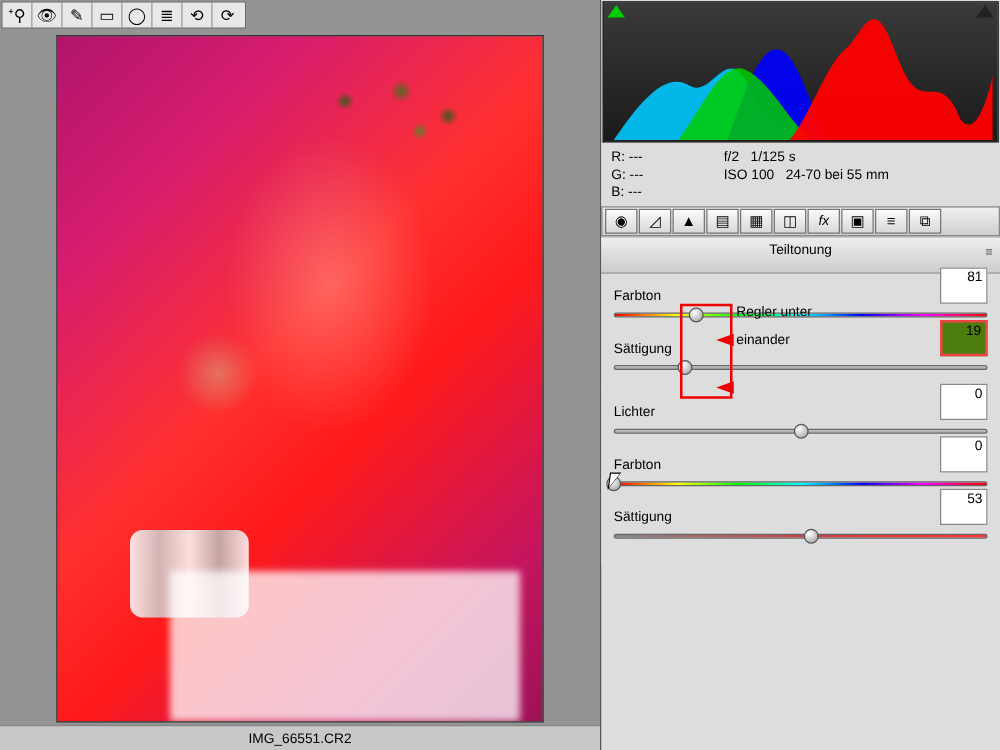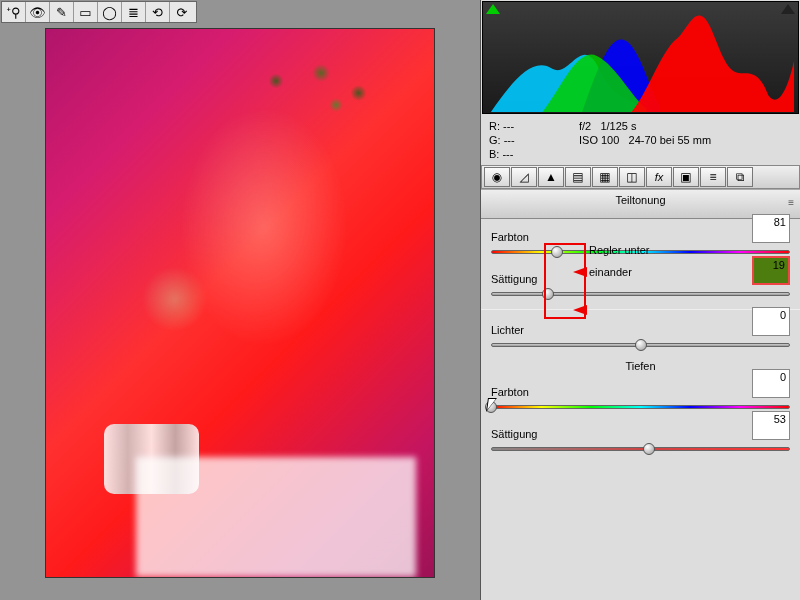--- a/index.html
+++ b/index.html
@@ -62,20 +62,21 @@
     <div class="tbtn">⟲</div>
     <div class="tbtn">⟳</div>
   </div>
   <div class="canvas-area">
     <div class="photo">
       <div class="leaves"></div>
       <div class="cuff"></div>
       <div class="dress"></div>
     </div>
   </div>
+  <div class="filename-bar">IMG_66551.CR2</div>
 </div>
 
 <div class="right">
   <div class="hist-box">
     <span class="tri l"></span>
     <span class="tri r"></span>
     <svg viewBox="0 0 318 113" preserveAspectRatio="none">
       <path fill="#00c8ff" opacity=".9" d="M8 112 C30 80 50 55 70 68 C88 78 100 30 118 70 C130 95 145 100 160 105 L160 112 Z"></path>
       <path fill="#00f" opacity=".9" d="M100 112 C118 60 130 30 145 40 C158 48 168 88 178 105 L178 112 Z"></path>
       <path fill="#0c0" opacity=".85" d="M60 112 C78 90 95 45 115 55 C135 65 150 98 165 108 L165 112 Z"></path>
@@ -136,21 +137,20 @@
 
     <div class="row">
       <div class="lbl">Lichter</div>
       <div class="val">0</div>
     </div>
     <div class="slider">
       <div class="track gray"></div>
       <div class="knob" id="k-b" style="left: 50%;"></div>
     </div>
 
-    <div class="section-h">Tiefen</div>
 
     <div class="row">
       <div class="lbl">Farbton</div>
       <div class="val">0</div>
     </div>
     <div class="slider">
       <div class="track hue"></div>
       <div class="knob" id="k-sh" style="left: 0%;"></div>
       <div class="cursor" style="left:-4px;top:-2px"></div>
     </div>

